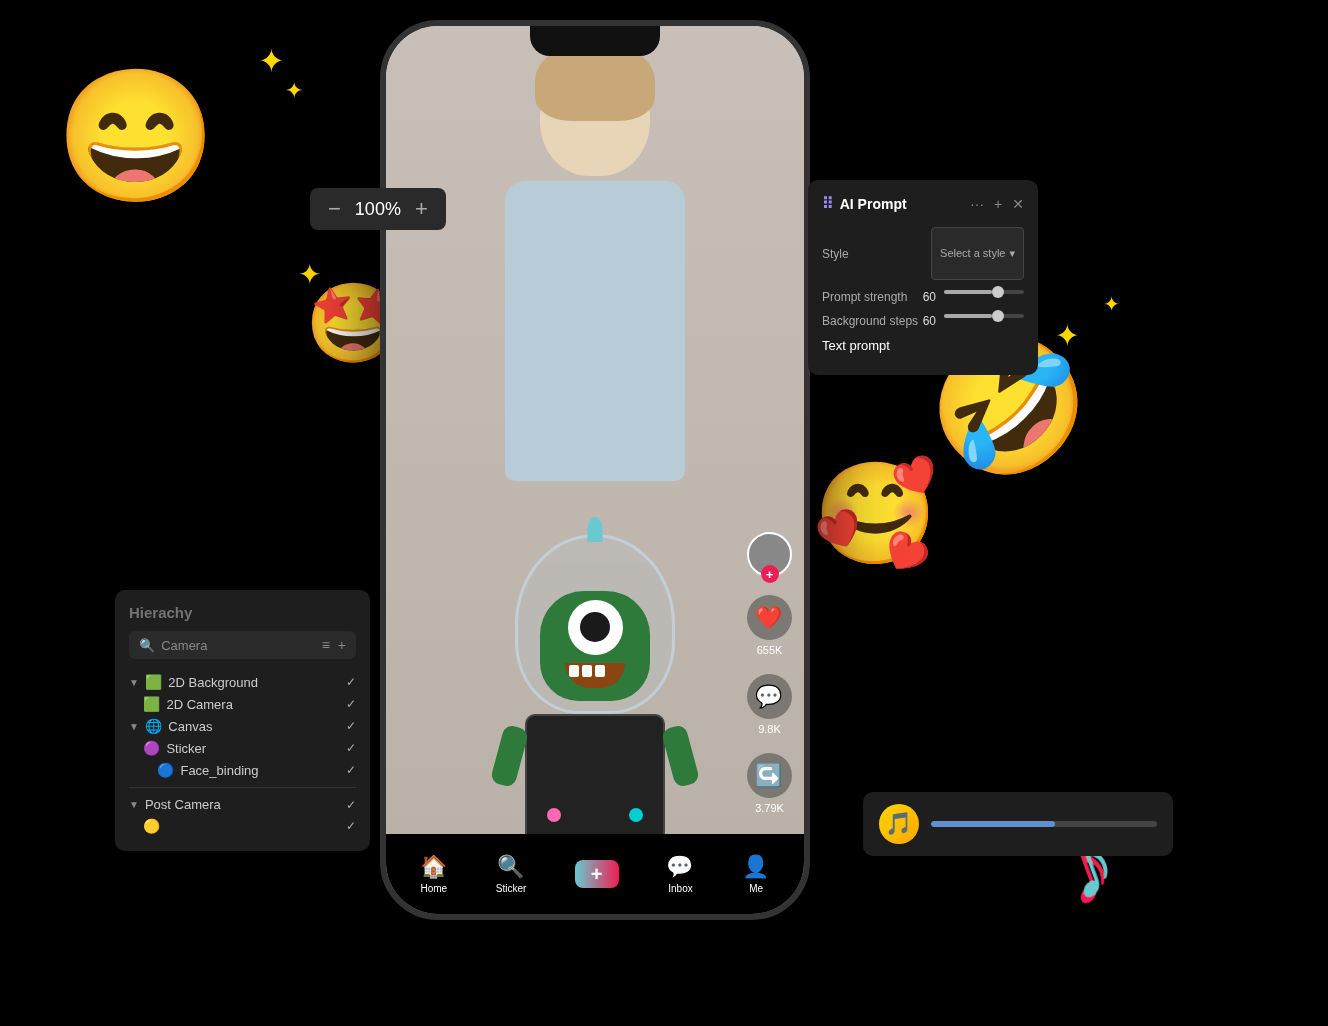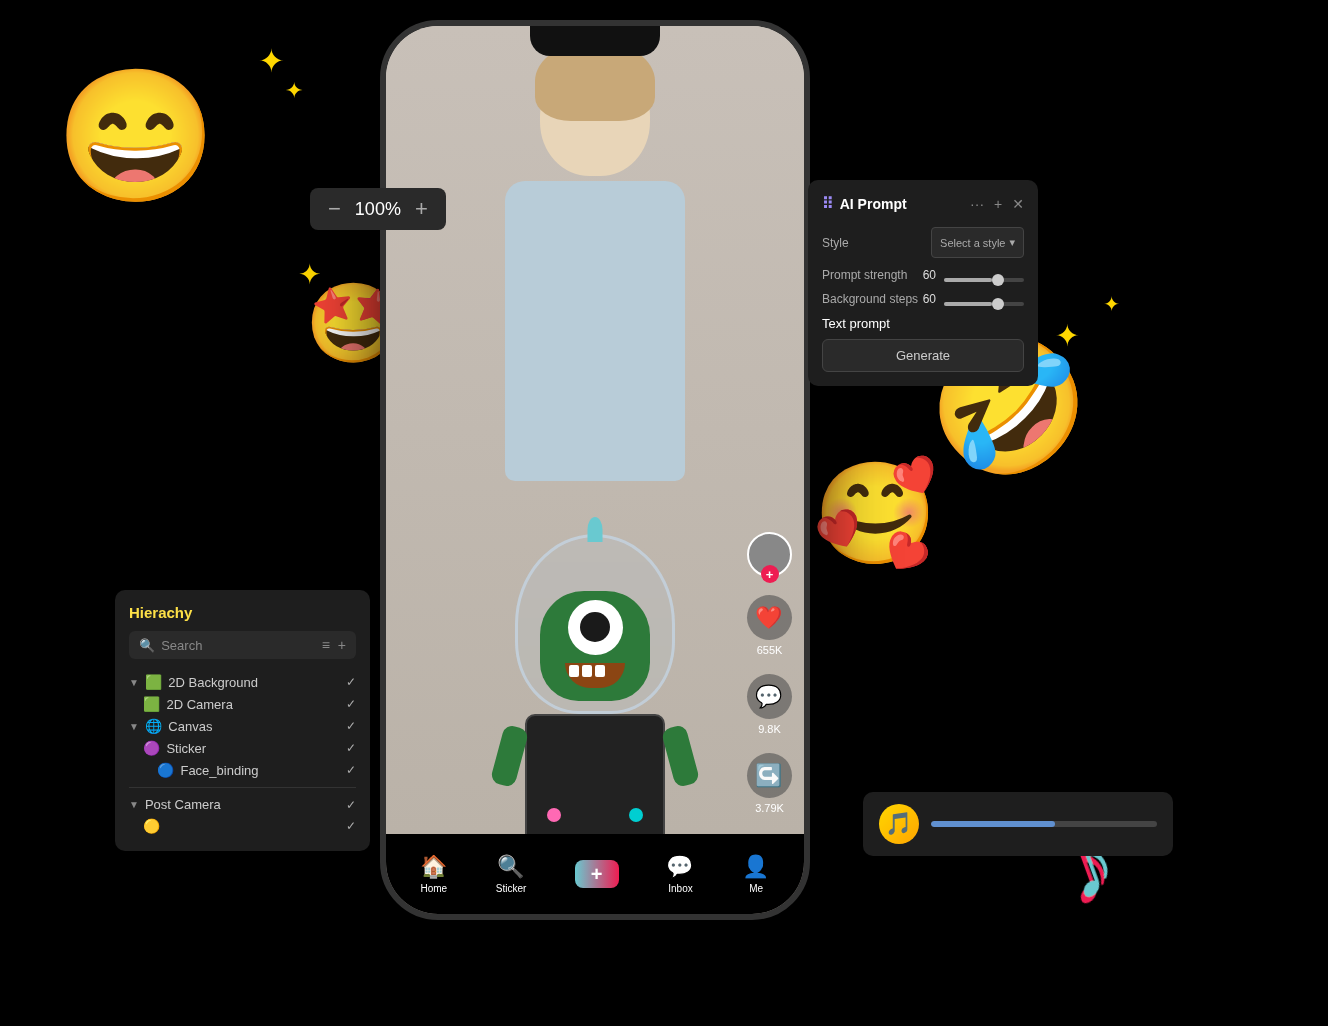--- a/index.html
+++ b/index.html
@@ -348,21 +348,21 @@
       background: #1e1e1e;
       border-radius: 10px;
       padding: 14px;
       z-index: 20;
       color: #ddd;
       font-size: 13px;
     }
     .panel-title {
       font-size: 15px;
       font-weight: 600;
-      color: #fde047;
+      color: #737373;
       margin-bottom: 10px;
     }
     .panel-search {
       background: #2a2a2a;
       border-radius: 6px;
       padding: 6px 10px;
       display: flex;
       align-items: center;
       gap: 6px;
       margin-bottom: 12px;
@@ -427,23 +427,23 @@
       margin-bottom: 10px;
     }
     .ai-label { color: #aaa; font-size: 12px; }
     .ai-value { font-size: 12px; color: #ddd; }
     .ai-select {
       background: #2a2a2a;
       border: 1px solid #444;
       border-radius: 4px;
       color: #aaa;
       font-size: 11px;
-      padding: 8px 8px;
-      display: flex;
-      align-items: flex-end;
+      padding: 19px 8px;
+      display: flex;
+      align-items: flex-start;
       gap: 4px;
     }
     .slider-track {
       width: 80px;
       height: 4px;
       background: #444;
       border-radius: 2px;
       position: relative;
       display: flex;
       align-items: center;
@@ -455,21 +455,21 @@
     }
     .slider-thumb {
       width: 12px;
       height: 12px;
       background: #ccc;
       border-radius: 50%;
       position: absolute;
     }
     .slider-group {
       display: flex;
-      align-items: flex-end;
+      align-items: flex-start;
       gap: 8px;
     }
     .ai-section-label {
       font-size: 13px;
       font-weight: 400;
       color: #fff;
       margin-bottom: 8px;
     }
     .ai-text-input {
       background: #2a2a2a;
@@ -651,21 +651,21 @@
       </div>
 
     </div>
   </div>
 </div>
 
 <div class="hierarchy-panel">
   <div class="panel-title">Hierachy</div>
   <div class="panel-search">
     <span class="search-icon-sm">🔍</span>
-    <span class="search-text">Search</span>
+    <span class="search-text">Camera</span>
     <div class="panel-search-controls">
       <span>≡</span>
       <span>+</span>
     </div>
   </div>
 
   <div class="tree-item tree-indent-0">
     <span class="tree-arrow">▼</span>
     <span class="tree-icon">🟩</span>
     <span class="tree-label">2D Background</span>
@@ -750,21 +750,20 @@
       <div class="slider-track">
         <div class="slider-fill" style="width:60%;"></div>
         <div class="slider-thumb" style="left:60%;"></div>
       </div>
     </div>
   </div>
 
   <div class="ai-section-label">Text prompt</div>
 
 
-  <div class="ai-generate-btn">Generate</div>
 </div>
 
 <div class="player-bar">
   <div class="player-tiktok-icon">🎵</div>
   <div class="player-progress">
     <div class="player-progress-fill"></div>
   </div>
 </div>
 
 </body></html>

